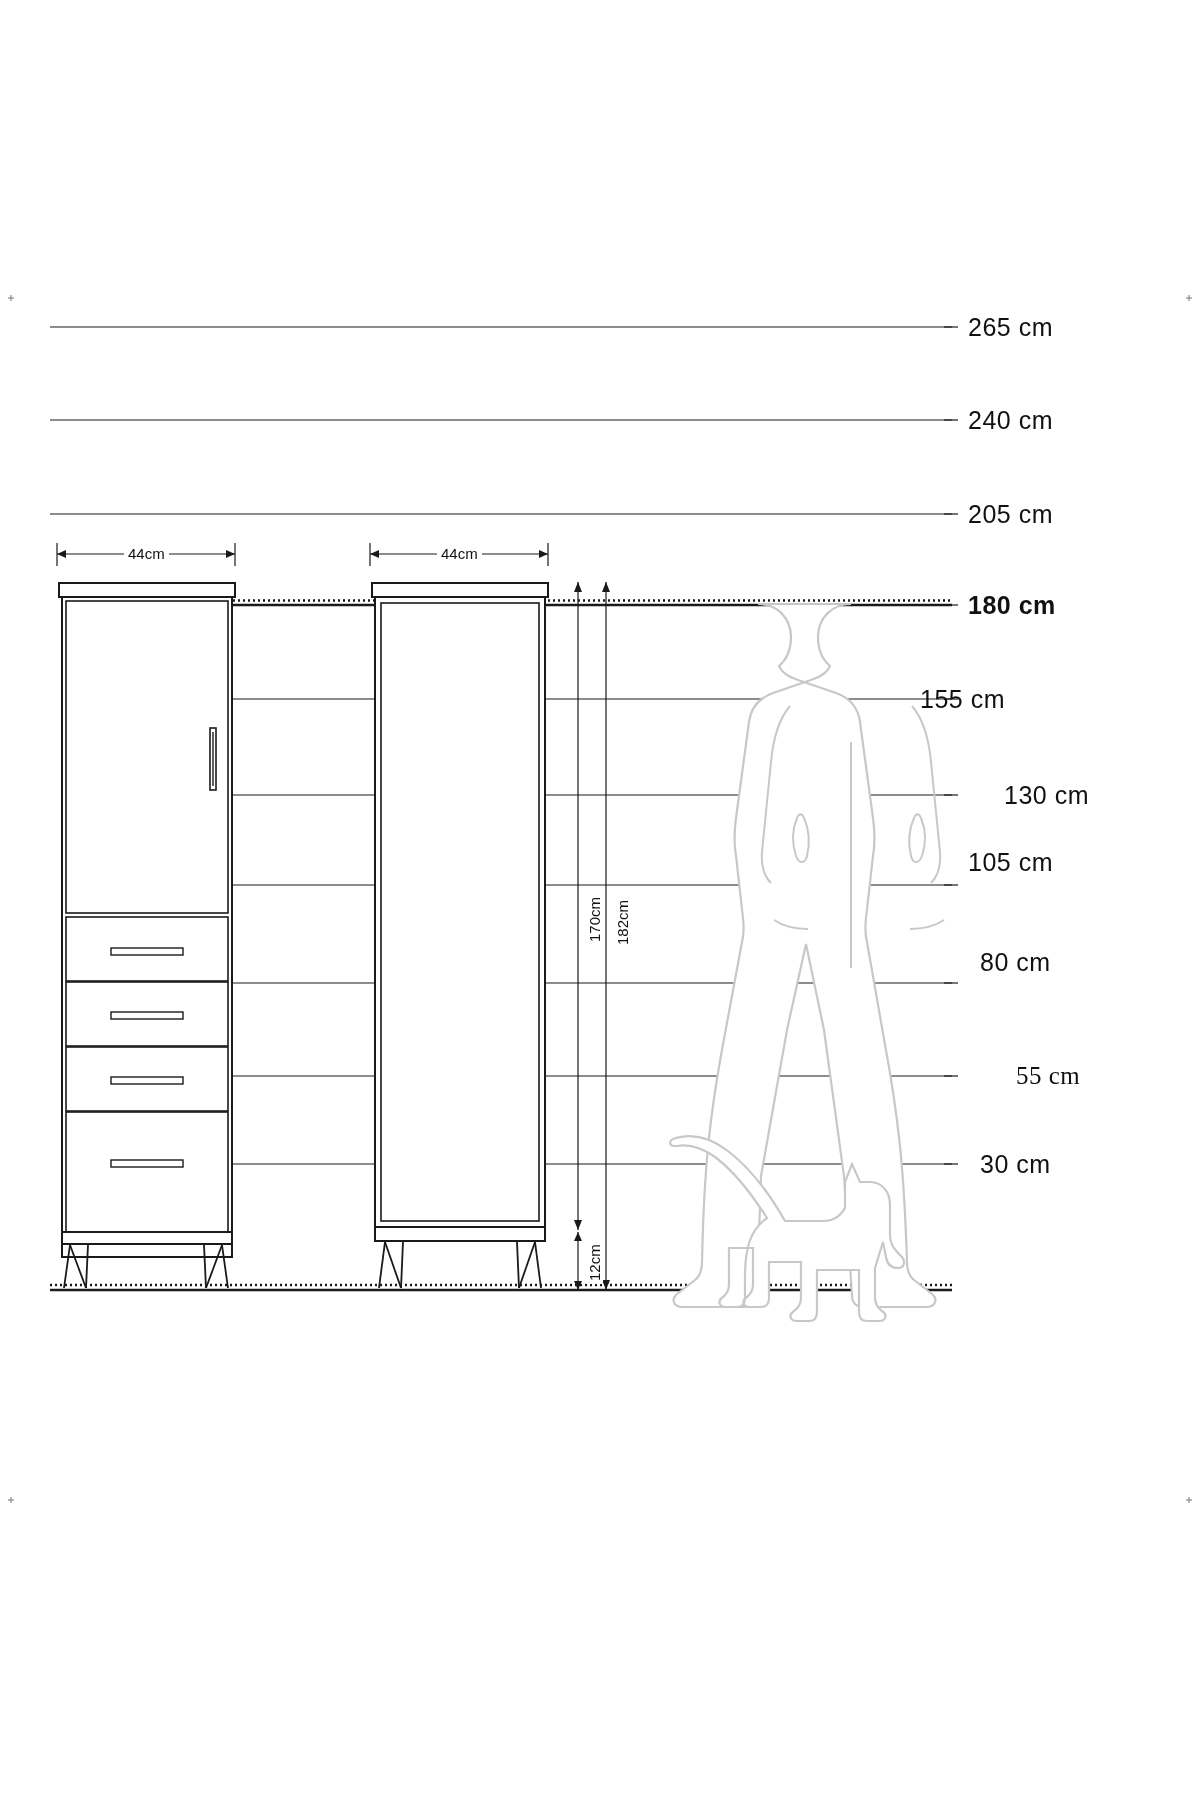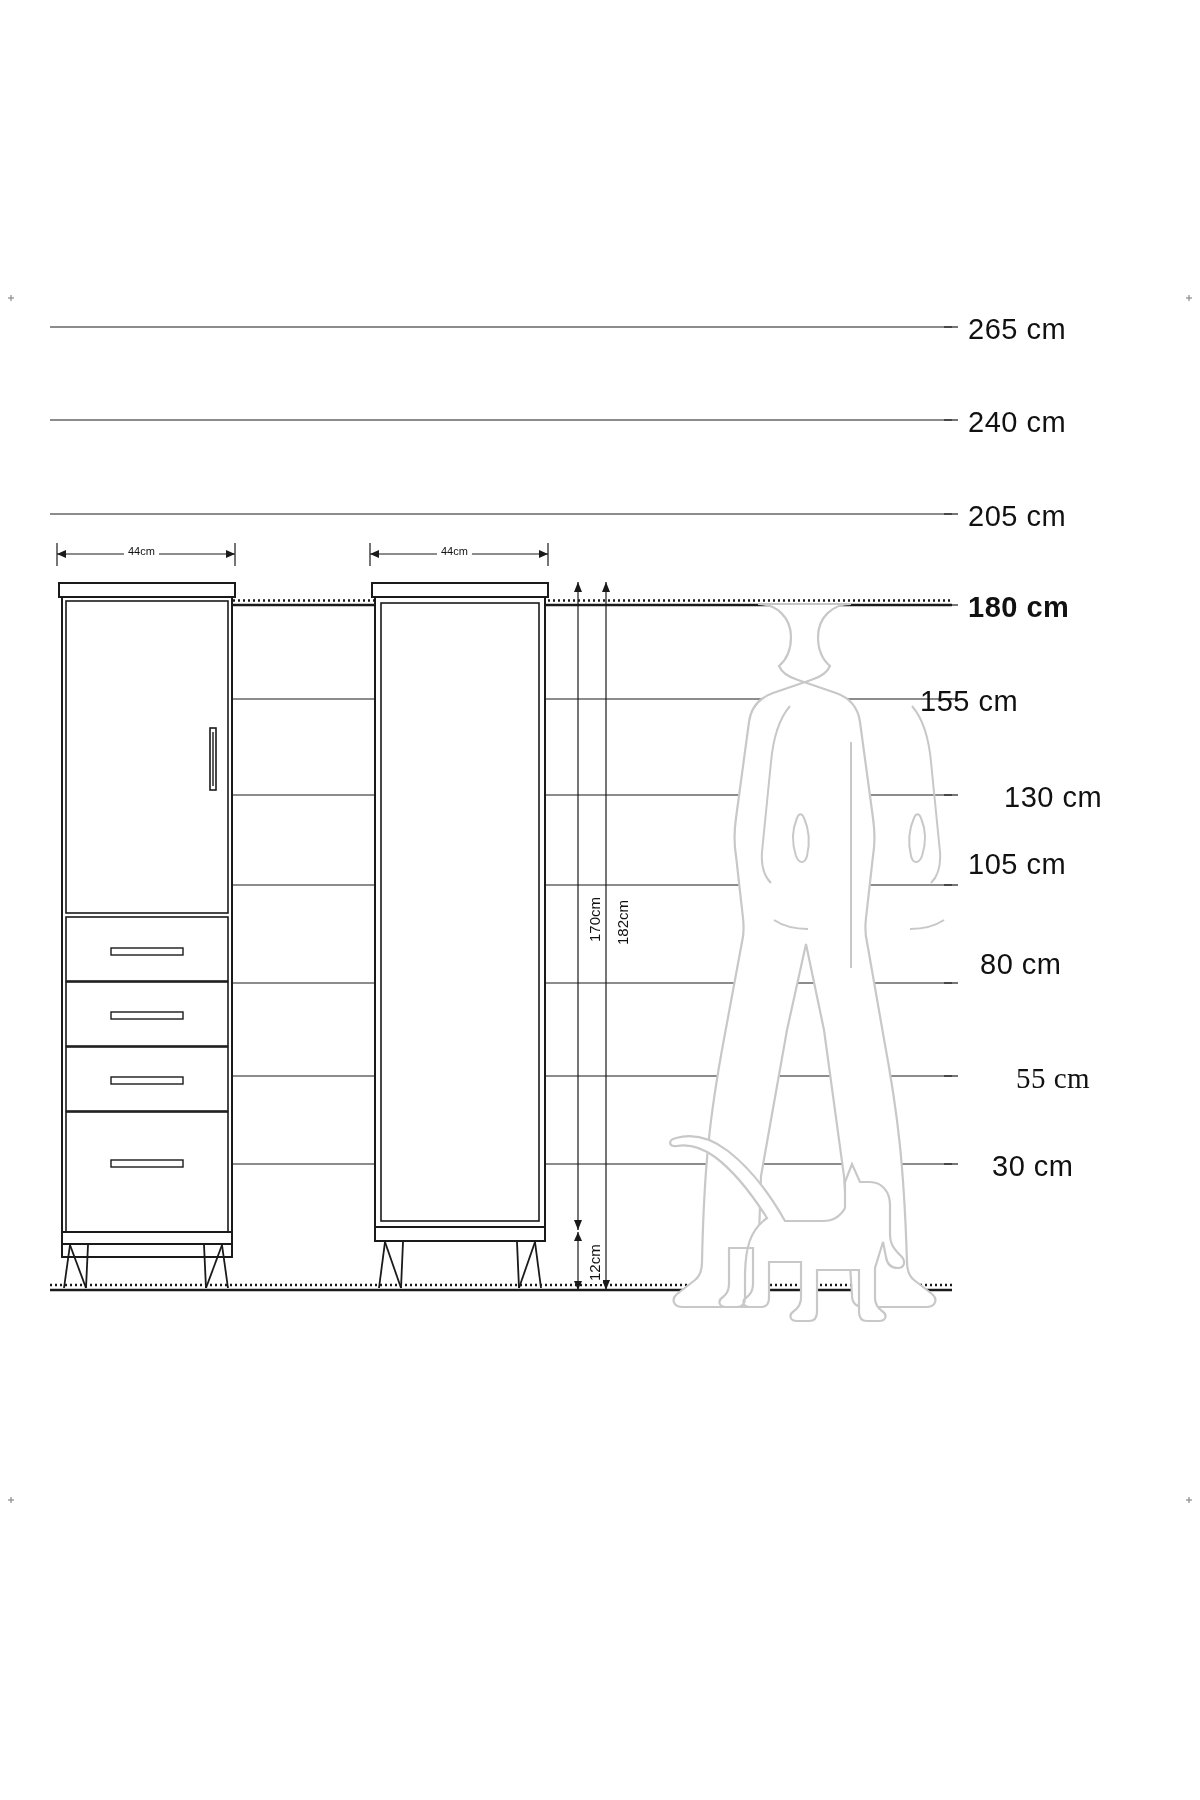--- a/index.html
+++ b/index.html
@@ -22,29 +22,29 @@
     height: 1800px;
   }
   svg#diagram {
     position: absolute;
     left: 0; top: 0;
     width: 1200px;
     height: 1800px;
   }
   .scale-label {
     position: absolute;
-    font-size: 29px;
+    font-size: 25px;
     font-family: "Liberation Sans", sans-serif;
     color: #111111;
     white-space: nowrap;
     letter-spacing: 0.5px;
   }
   .dim-label {
     position: absolute;
-    font-size: 11px;
+    font-size: 15px;
     font-family: "Liberation Sans", sans-serif;
     color: #111111;
     white-space: nowrap;
   }
   .vert-label {
     position: absolute;
     font-size: 15px;
     font-family: "Liberation Sans", sans-serif;
     color: #111111;
     white-space: nowrap;
@@ -287,21 +287,21 @@
 
   <div class="scale-label" style="left:968px; top:313px;">265 cm</div>
   <div class="scale-label" style="left:968px; top:406px;">240 cm</div>
   <div class="scale-label" style="left:968px; top:500px;">205 cm</div>
   <div class="scale-label" style="left:968px; top:591px;font-weight:bold;">180 cm</div>
   <div class="scale-label" style="left:920px; top:685px;">155 cm</div>
   <div class="scale-label" style="left:968px; top:781px;margin-left:36px;">130 cm</div>
   <div class="scale-label" style="left:968px; top:848px;">105 cm</div>
   <div class="scale-label" style="left:980px; top:948px;">80 cm</div>
   <div class="scale-label" style="left:1016px; top:1062px;font-family:Liberation Serif, serif;">55 cm</div>
-  <div class="scale-label" style="left:980px; top:1150px;margin-left:12px;">30 cm</div>
+  <div class="scale-label" style="left:980px; top:1150px;">30 cm</div>
 
   <div class="dim-label" style="left:124px; top:545px; background:#ffffff; padding:0 4px;">44cm</div>
   <div class="dim-label" style="left:437px; top:545px; background:#ffffff; padding:0 4px;">44cm</div>
 
   <div class="vert-label" style="left:586px; top:945px; background:#ffffff; padding:0 3px;">170cm</div>
   <div class="vert-label" style="left:614px; top:948px; background:#ffffff; padding:0 3px;">182cm</div>
   <div class="vert-label" style="left:586px; top:1284px; background:#ffffff; padding:0 3px;">12cm</div>
 
 </div>
 

